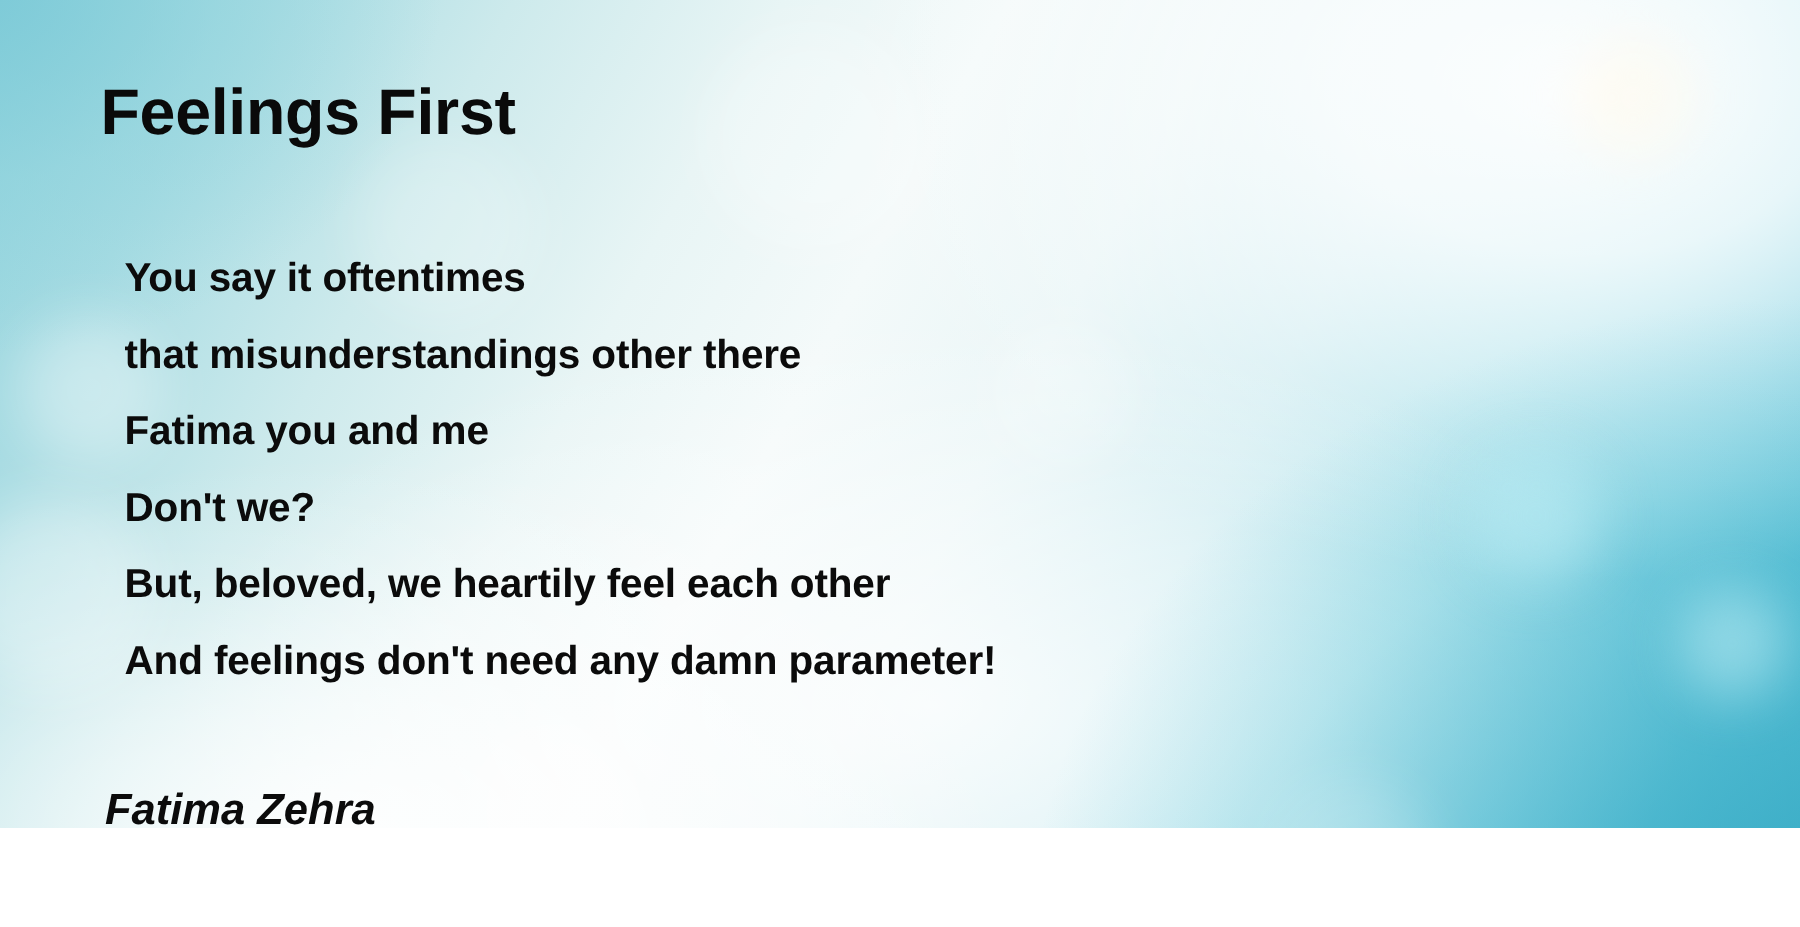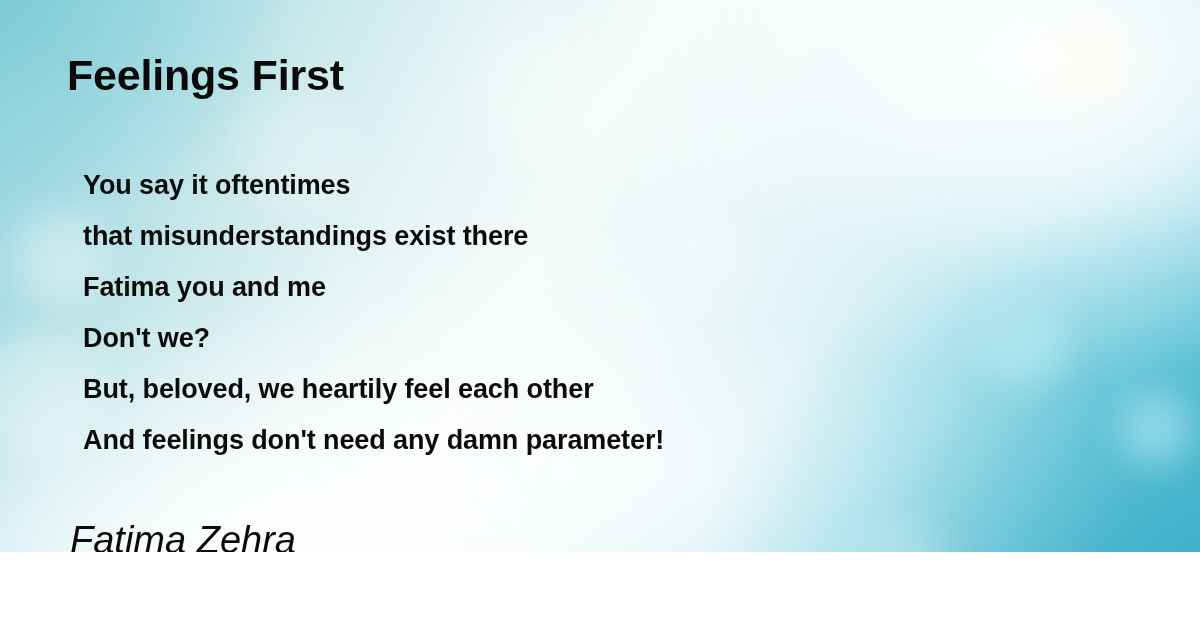--- a/index.html
+++ b/index.html
@@ -148,22 +148,22 @@
     color: #0b0b0b;
     letter-spacing: -0.1px;
     white-space: nowrap;
   }
 
   .poem-author {
     position: absolute;
     top: 519px;
     left: 3px;
     margin: 0;
-    font-size: 38px;
-    font-weight: normal;
+    font-size: 29px;
+    font-weight: bold;
     font-style: italic;
     line-height: 42px;
     color: #0b0b0b;
     white-space: nowrap;
   }
 </style>
 </head>
 <body>
 
 <div class="poem-card">
@@ -189,21 +189,21 @@
     <span class="orb orb-k"></span>
     <span class="orb orb-l"></span>
   </div>
 
   <div class="content">
 
     <h1 class="poem-title">Feelings First</h1>
 
     <div class="poem-body">
       <div class="poem-line">You say it oftentimes</div>
-      <div class="poem-line">that misunderstandings exist there</div>
+      <div class="poem-line">that misunderstandings other there</div>
       <div class="poem-line">Fatima you and me</div>
       <div class="poem-line">Don't we?</div>
       <div class="poem-line">But, beloved, we heartily feel each other</div>
       <div class="poem-line">And feelings don't need any damn parameter!</div>
     </div>
 
     <div class="poem-author">Fatima Zehra</div>
 
   </div>
 </div>

